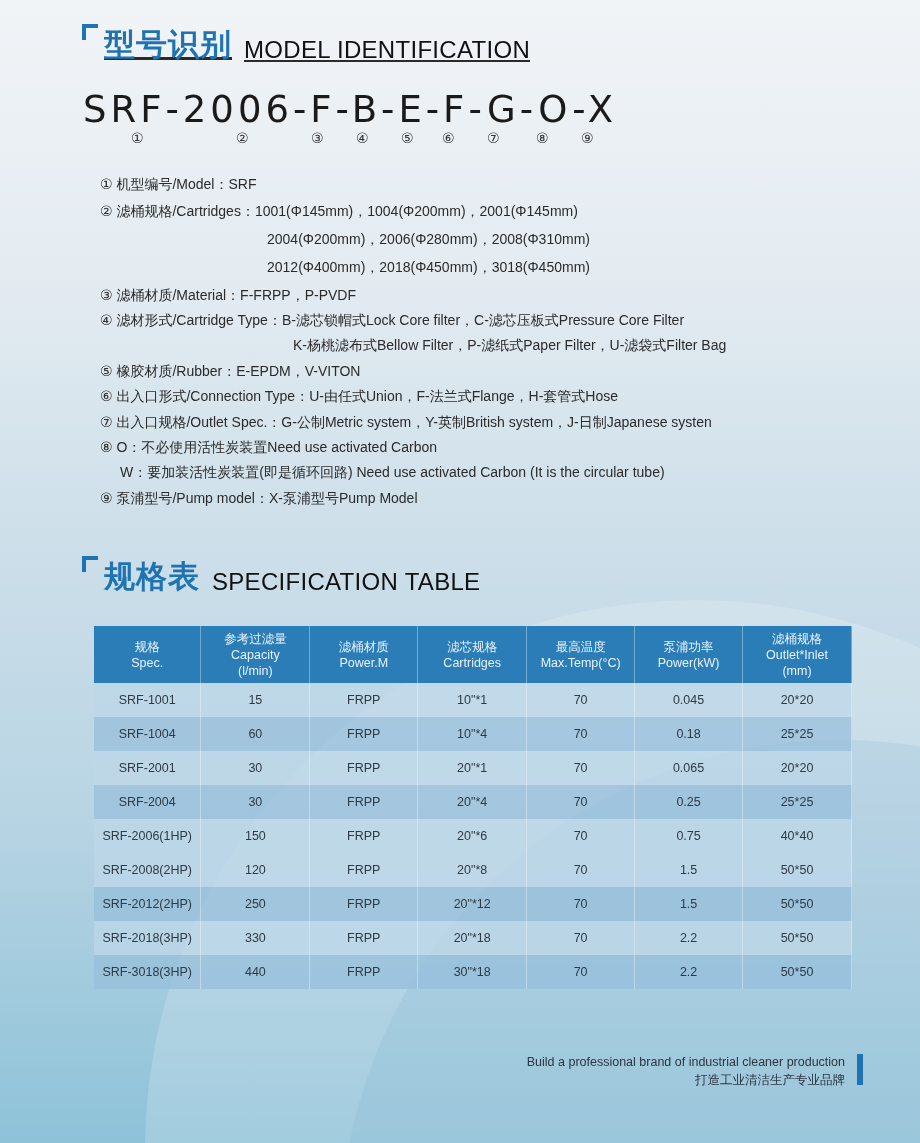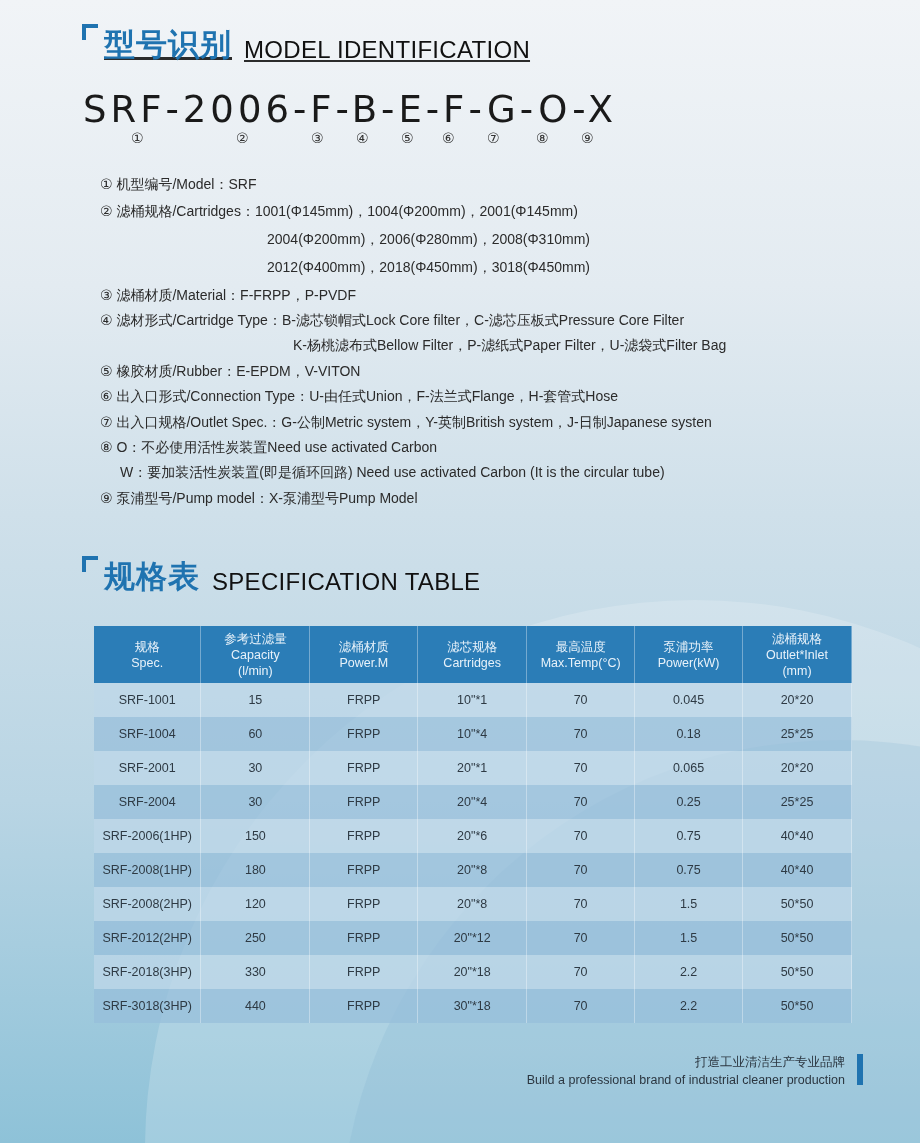--- a/index.html
+++ b/index.html
@@ -153,29 +153,20 @@
     </tr>
     <tr class="odd">
       <td>SRF-2006(1HP)</td>
         <td>150</td>
         <td>FRPP</td>
         <td>20"*6</td>
         <td>70</td>
         <td>0.75</td>
         <td>40*40</td>
     </tr>
-    <tr class="even">
-      <td>SRF-2008(1HP)</td>
-        <td>180</td>
-        <td>FRPP</td>
-        <td>20"*8</td>
-        <td>70</td>
-        <td>0.75</td>
-        <td>40*40</td>
-    </tr>
     <tr class="odd">
       <td>SRF-2008(2HP)</td>
         <td>120</td>
         <td>FRPP</td>
         <td>20"*8</td>
         <td>70</td>
         <td>1.5</td>
         <td>50*50</td>
     </tr>
     <tr class="even">
@@ -202,16 +193,16 @@
         <td>FRPP</td>
         <td>30"*18</td>
         <td>70</td>
         <td>2.2</td>
         <td>50*50</td>
     </tr>
   </tbody>
 </table>
 
 <div class="footer">
+  <div>Build a professional brand of industrial cleaner production</div>
   <div>打造工业清洁生产专业品牌</div>
-  <div>Build a professional brand of industrial cleaner production</div>
 </div>
 <div class="footer-bar"></div>
 
 </body></html>

